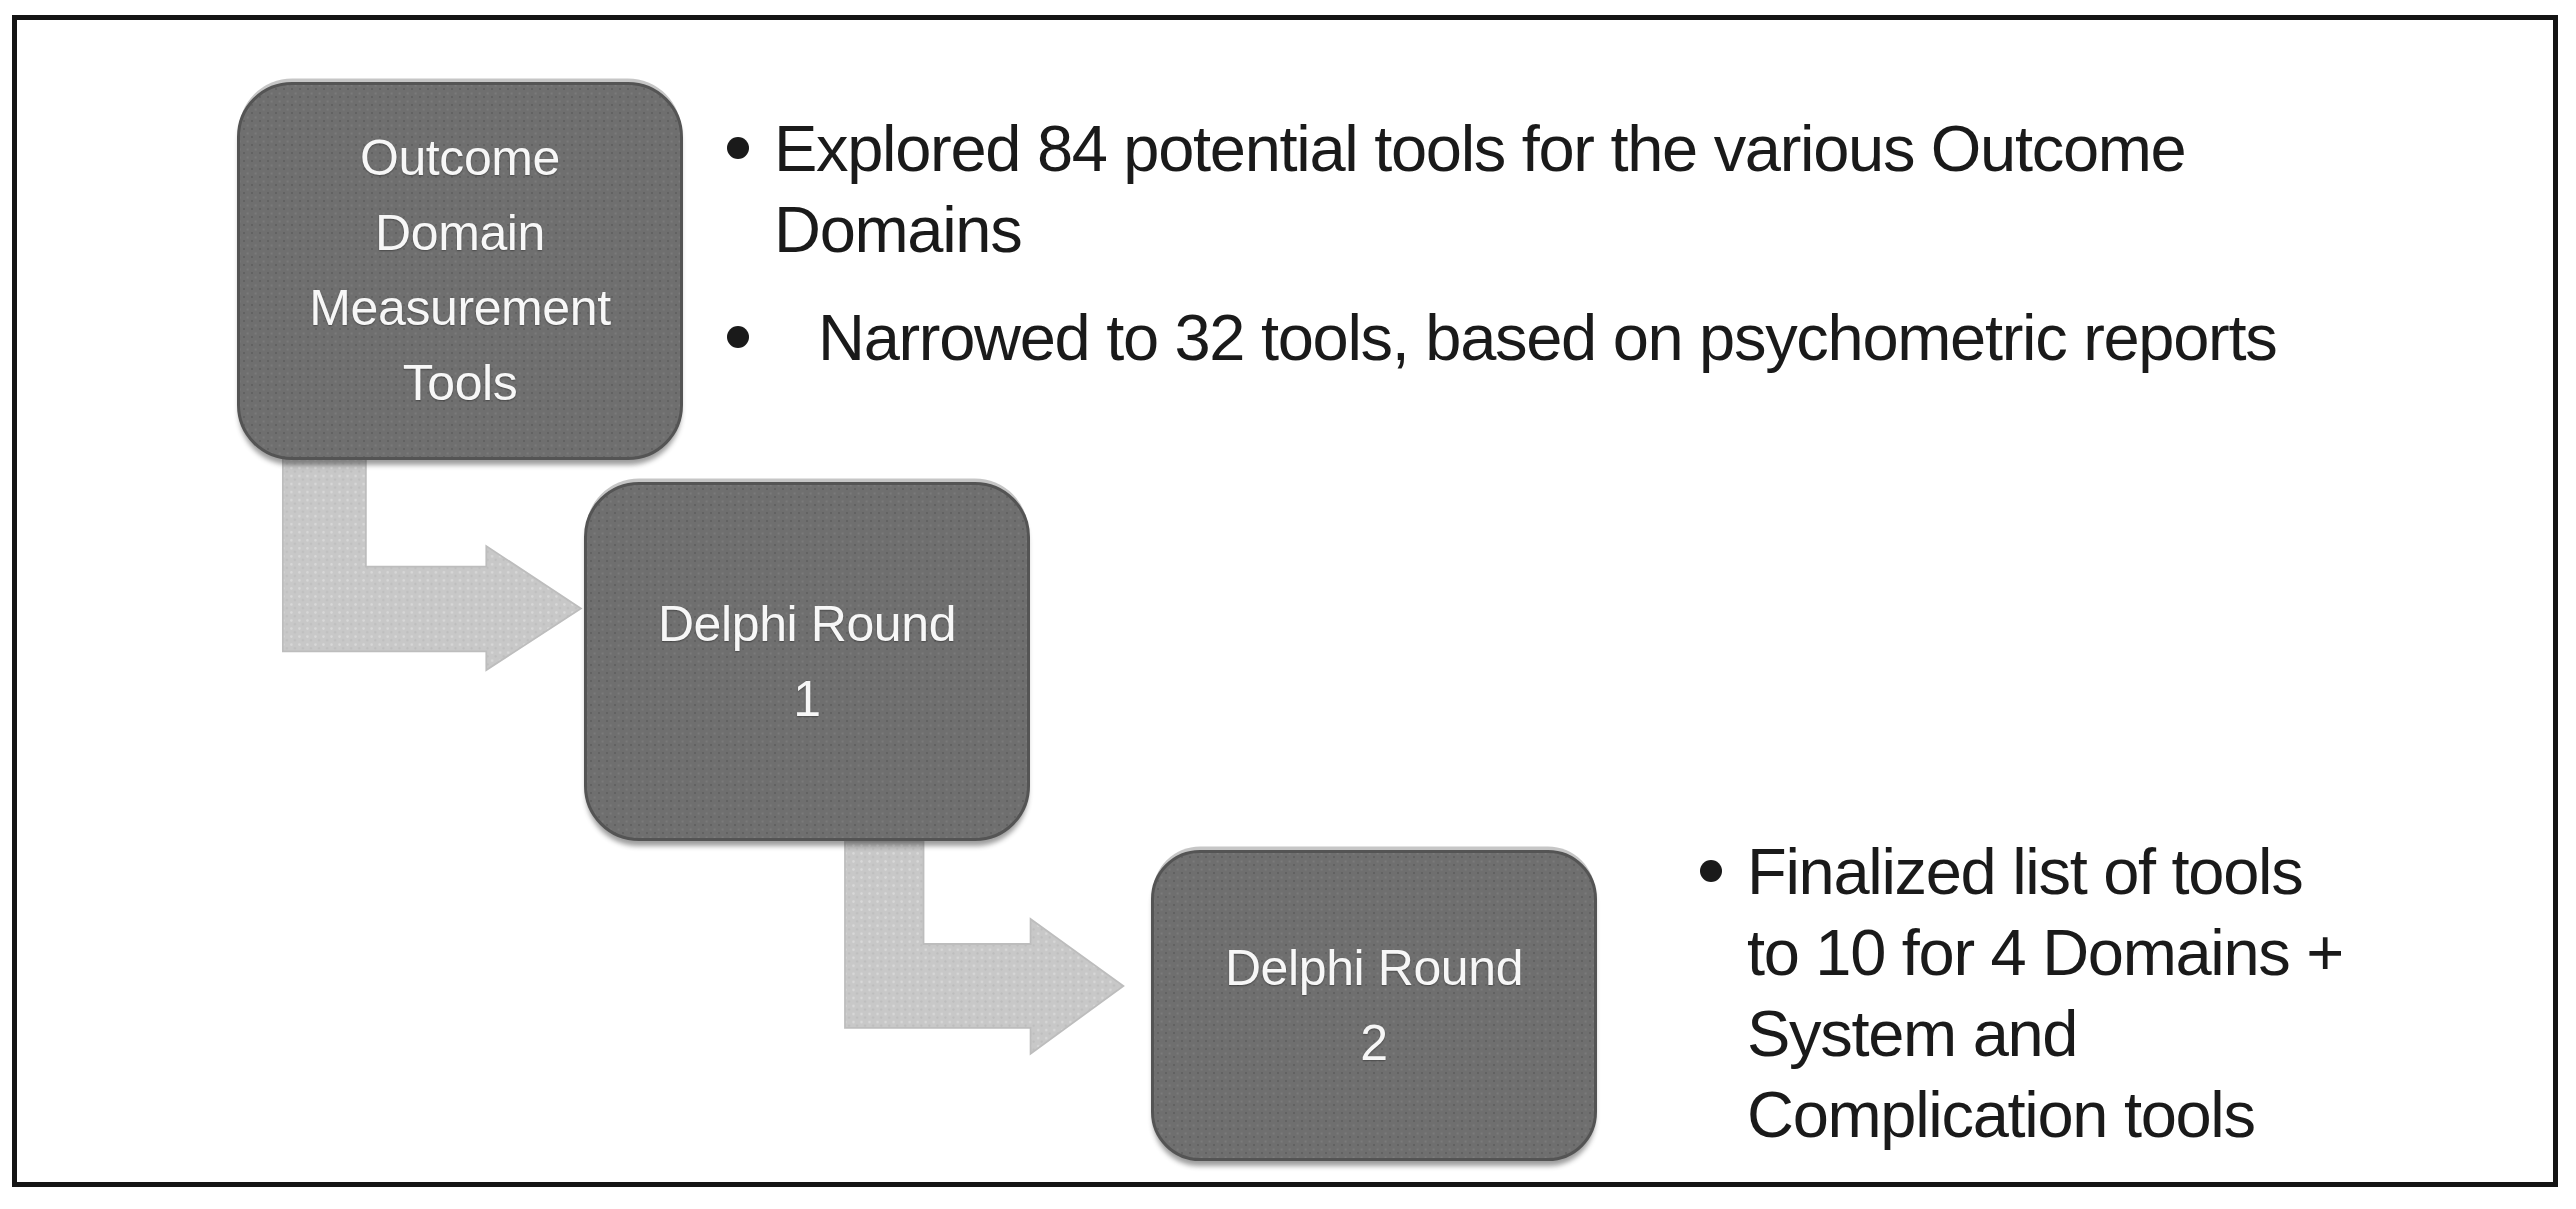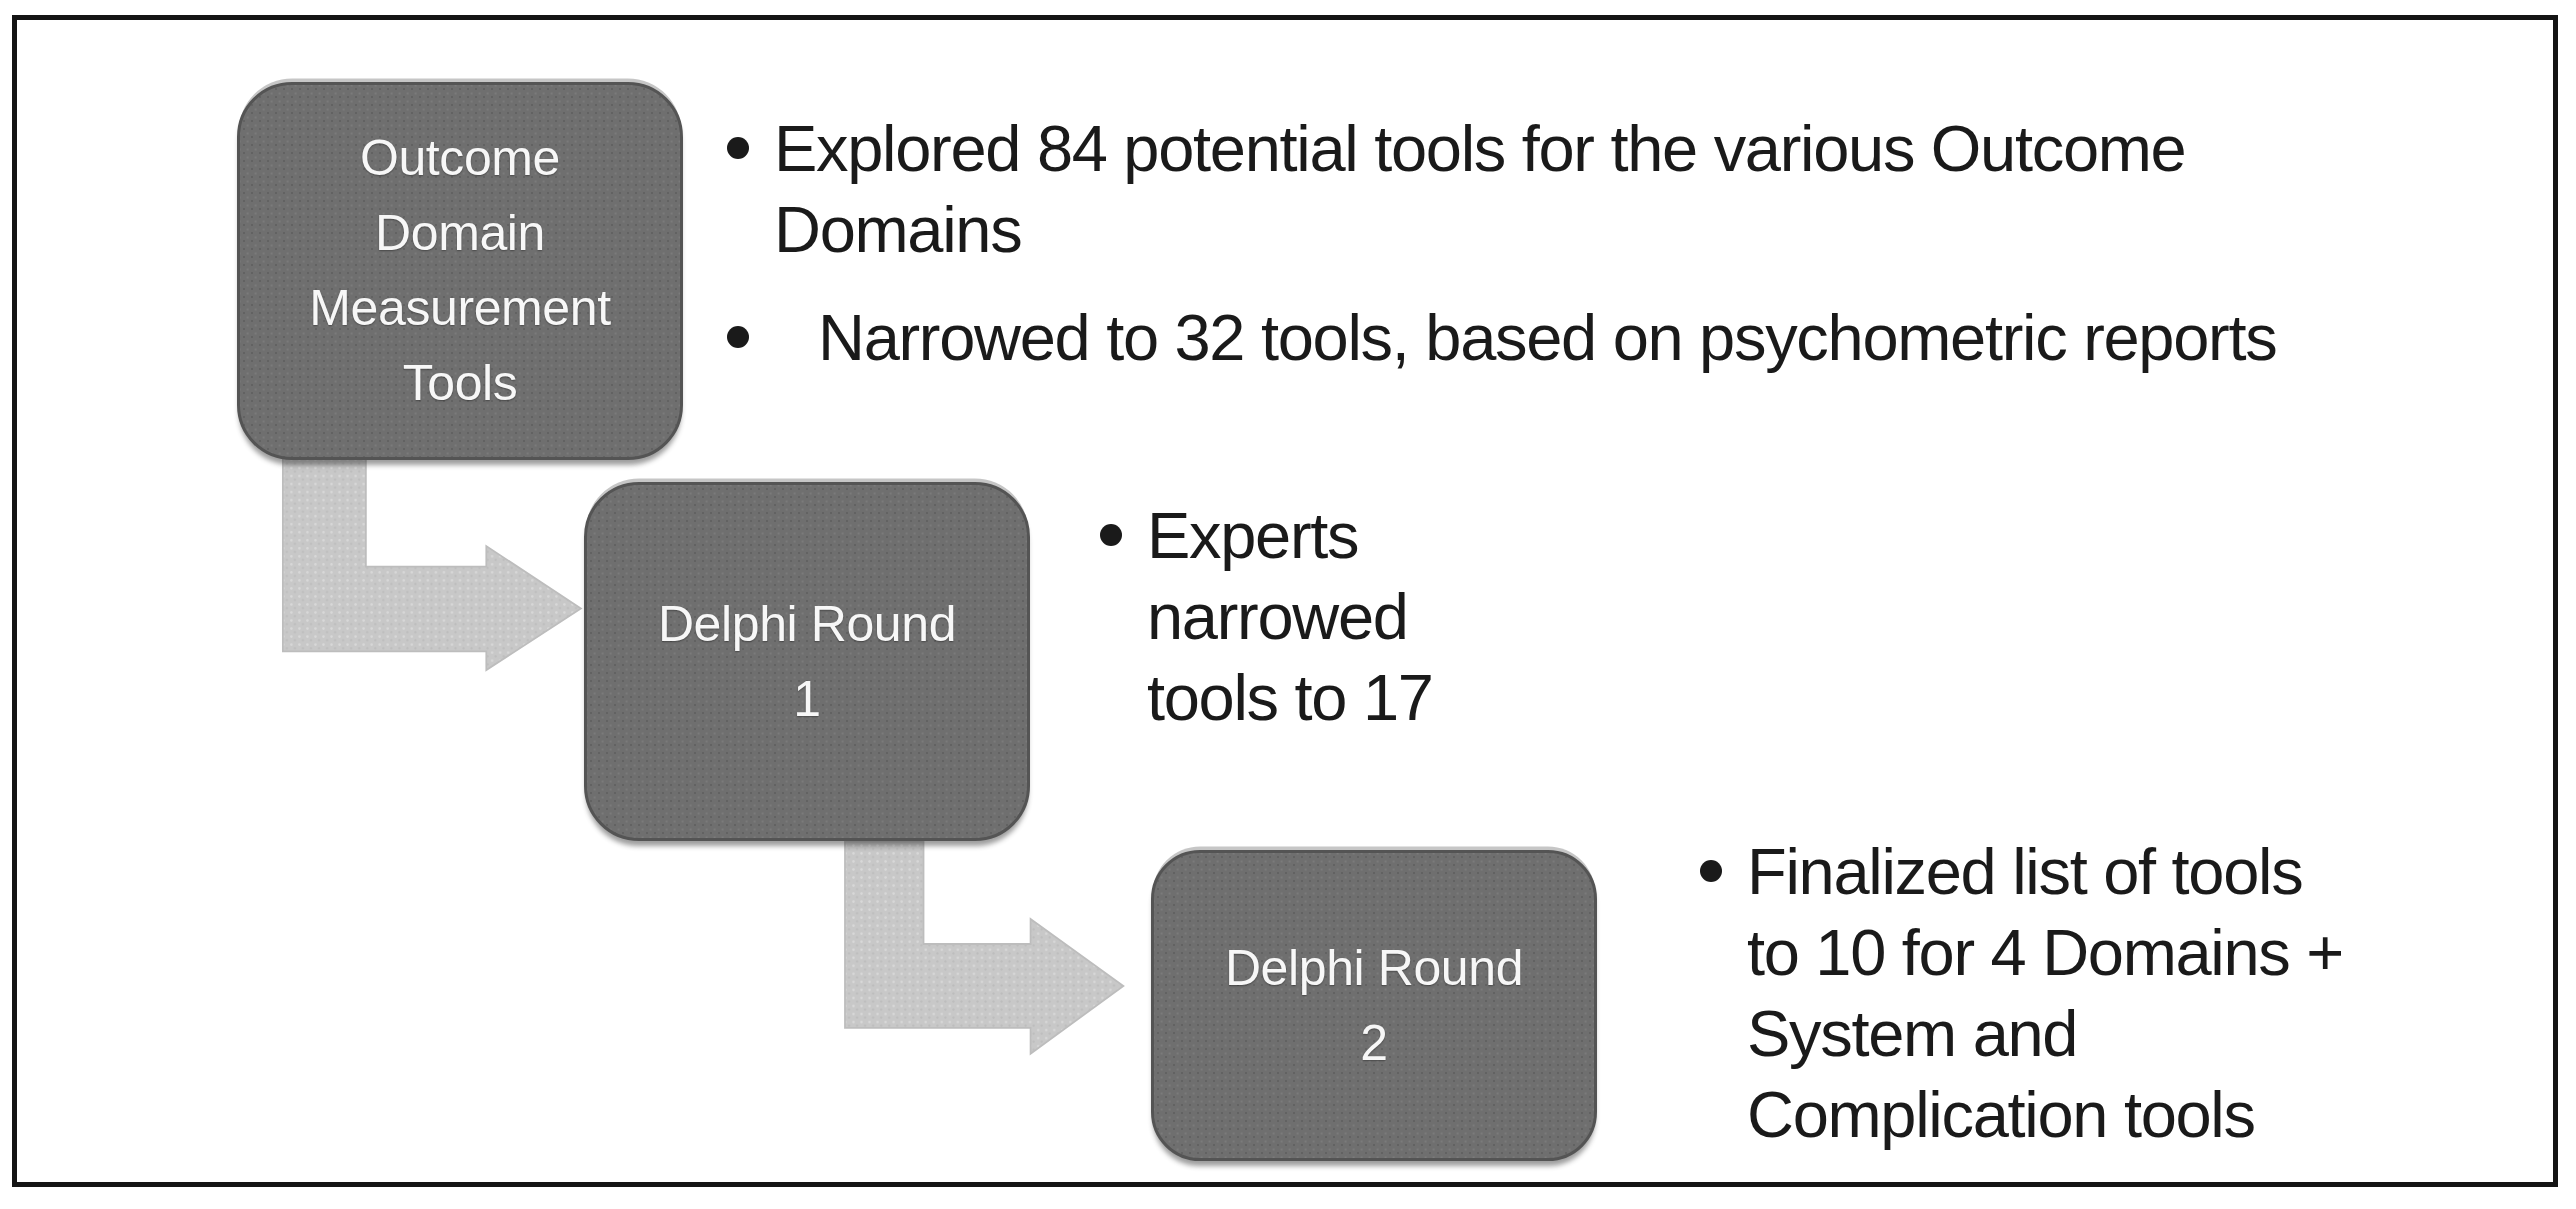--- a/index.html
+++ b/index.html
@@ -91,26 +91,20 @@
     <div class="bitem">
       <span class="dot"></span>
       <div class="btext">Explored 84 potential  tools for the various Outcome<br>Domains</div>
     </div>
     <div class="bitem">
       <span class="dot"></span>
       <div class="btext">Narrowed to 32 tools, based on psychometric reports</div>
     </div>
   </div>
 
-  <div class="blist list2">
-    <div class="bitem">
-      <span class="dot"></span>
-      <div class="btext">Experts<br>narrowed<br>tools to 17</div>
-    </div>
-  </div>
 
   <div class="blist list3">
     <div class="bitem">
       <span class="dot"></span>
       <div class="btext">Finalized list of tools<br>to 10 for 4 Domains +<br>System and<br>Complication tools</div>
     </div>
   </div>
 
 </div>
 

